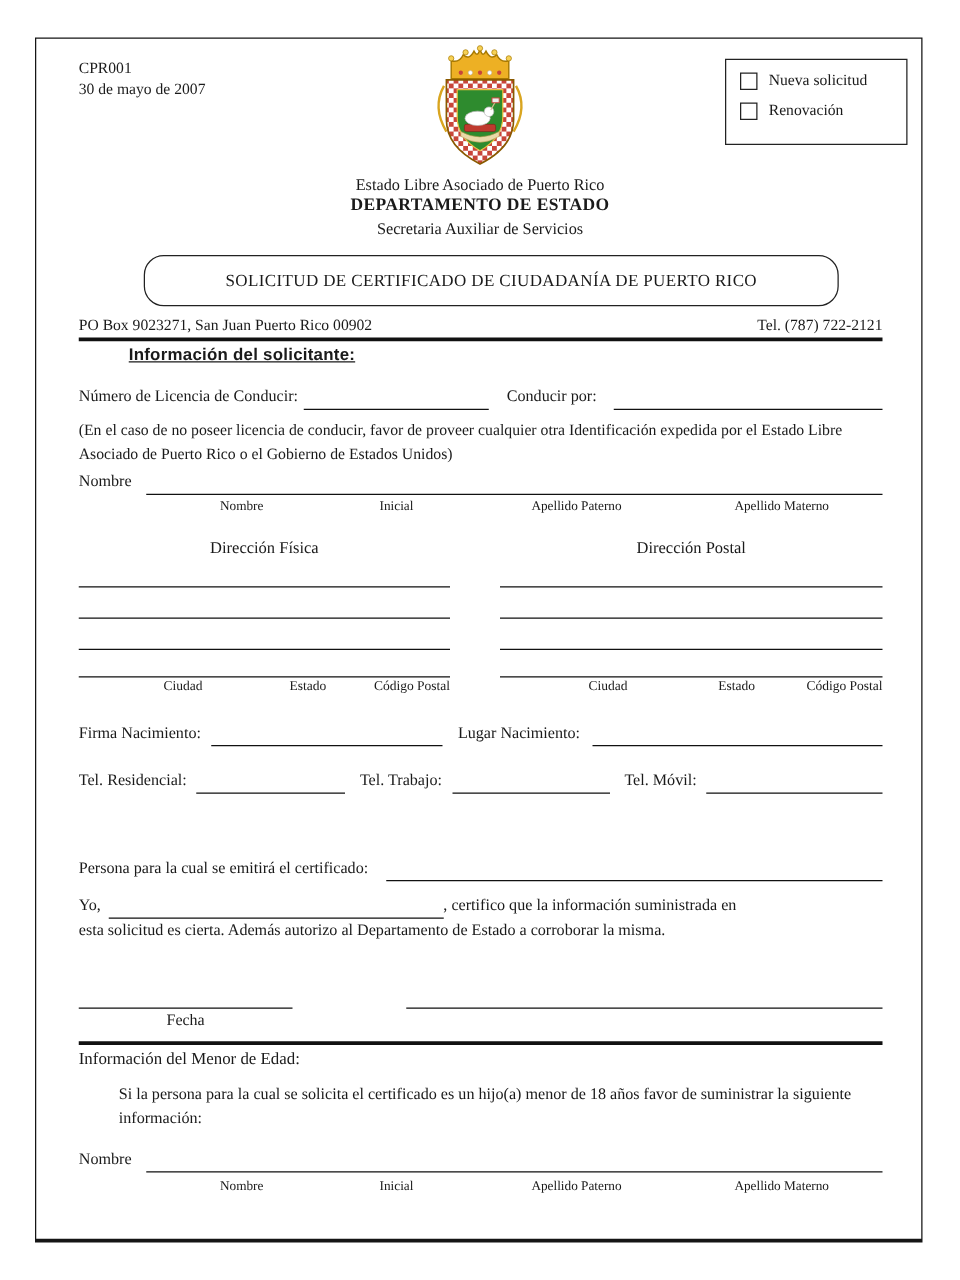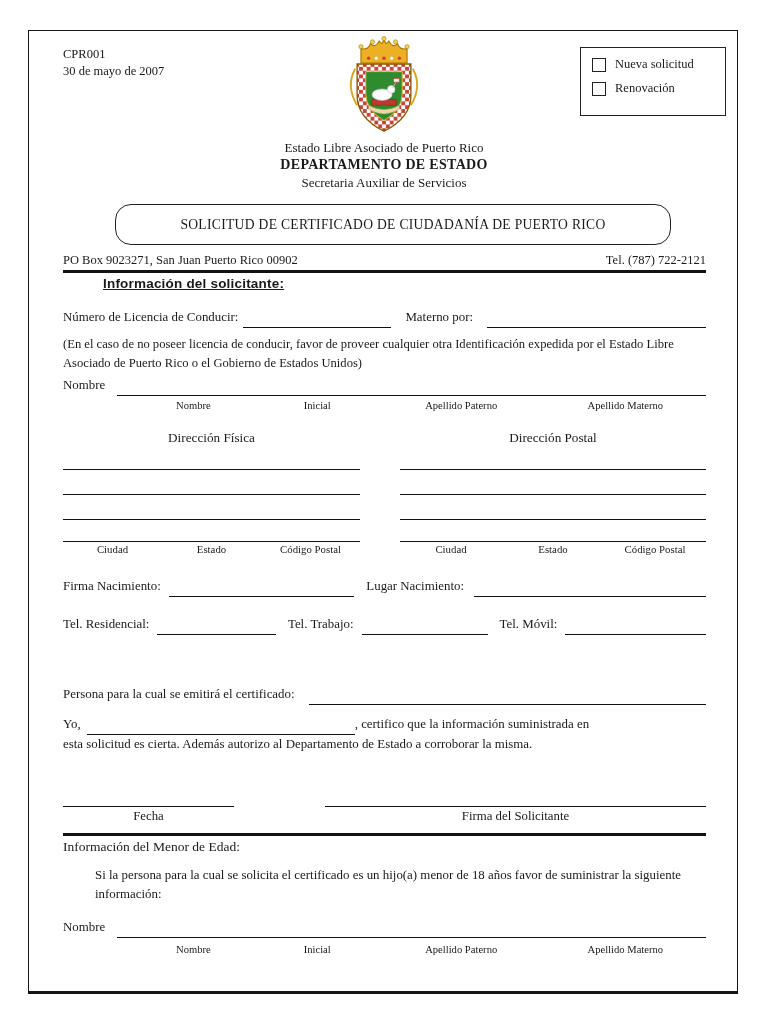--- a/index.html
+++ b/index.html
@@ -26,21 +26,21 @@
   .cb-row{display:flex;align-items:center;margin-bottom:9px;}
   .cb{width:12px;height:12px;border:1.3px solid #222;margin-right:9px;flex:0 0 auto;background:#fff;}
   .cb-lbl{font-size:12.5px;}
   .title-box{position:absolute;left:115px;top:204px;width:556px;height:41px;
              border:1.4px solid #222;border-radius:16px;box-sizing:border-box;
              display:flex;align-items:center;justify-content:center;
              font-size:13.6px;letter-spacing:.3px;}
   .sublabels{display:flex;font-size:10.6px;}
   .sublabels span{text-align:center;}
   .addr-sub{display:flex;font-size:10.8px;}
-  .addr-sub span{flex:1;text-align:center;}
+  .addr-sub span{flex:1;text-align:right;}
 </style>
 </head>
 <body>
 
 <div class="page">
   <div class="frame"></div>
 
   <div class="abs small" style="left:63px;top:46px;">
     <div>CPR001</div>
     <div>30 de mayo de 2007</div>
@@ -108,21 +108,21 @@
     <span>PO Box 9023271, San Juan Puerto Rico 00902</span>
     <span>Tel. (787) 722-2121</span>
   </div>
   <div class="rule" style="left:63px;top:270px;width:643px;"></div>
 
   <div class="abs heading-sans" style="left:63px;top:276px;padding-left:40px;">Información del solicitante:</div>
 
   <div class="abs row body-text" style="left:63px;top:309px;width:643px;">
     <span class="lbl">Número de Licencia de Conducir:</span>
     <span class="fill" style="width:148px;margin-left:5px;"></span>
-    <span class="lbl" style="margin-left:14px;">Materno por:</span>
+    <span class="lbl" style="margin-left:14px;">Conducir por:</span>
     <span class="fill" style="flex:1;margin-left:14px;"></span>
   </div>
 
   <div class="abs body-text" style="left:63px;top:335px;width:628px;line-height:18.5px;font-size:12.6px;">(En el caso de no poseer licencia de conducir, favor de proveer cualquier otra Identificación expedida por el Estado Libre Asociado de Puerto Rico o el Gobierno de Estados Unidos)</div>
 
   <div class="abs row body-text" style="left:63px;top:377px;width:643px;">
     <span class="lbl">Nombre</span>
     <span class="fill thick" style="flex:1;margin-left:12px;"></span>
   </div>
   <div class="abs sublabels" style="left:130px;top:400px;width:576px;">
@@ -180,21 +180,20 @@
   <div class="abs row body-text" style="left:63px;top:716px;width:643px;">
     <span class="lbl">Yo,</span>
     <span class="fill" style="flex:1;margin-left:6px;max-width:268px;"></span>
     <span class="lbl">, certifico que la información suministrada en</span>
   </div>
   <div class="abs body-text" style="left:63px;top:737px;width:643px;">esta solicitud es cierta.  Además autorizo al Departamento de Estado a corroborar la misma.</div>
 
   <div class="hline" style="left:63px;top:806px;width:171px;"></div>
   <div class="abs center" style="left:63px;top:809px;width:171px;font-size:12.8px;">Fecha</div>
   <div class="hline" style="left:325px;top:806px;width:381px;"></div>
-  <div class="abs center" style="left:325px;top:809px;width:381px;font-size:12.8px;">Firma del Solicitante</div>
 
   <div class="rule" style="left:63px;top:833px;width:643px;"></div>
 
   <div class="abs heading-serif" style="left:63px;top:839px;">Información del Menor de Edad:</div>
   <div class="abs body-text" style="left:63px;top:866px;width:648px;line-height:19px;margin-left:32px;">Si la persona para la cual se solicita el certificado es un hijo(a) menor de 18 años favor de suministrar la siguiente información:</div>
 
   <div class="abs row body-text" style="left:63px;top:919px;width:643px;">
     <span class="lbl">Nombre</span>
     <span class="fill thick" style="flex:1;margin-left:12px;"></span>
   </div>

